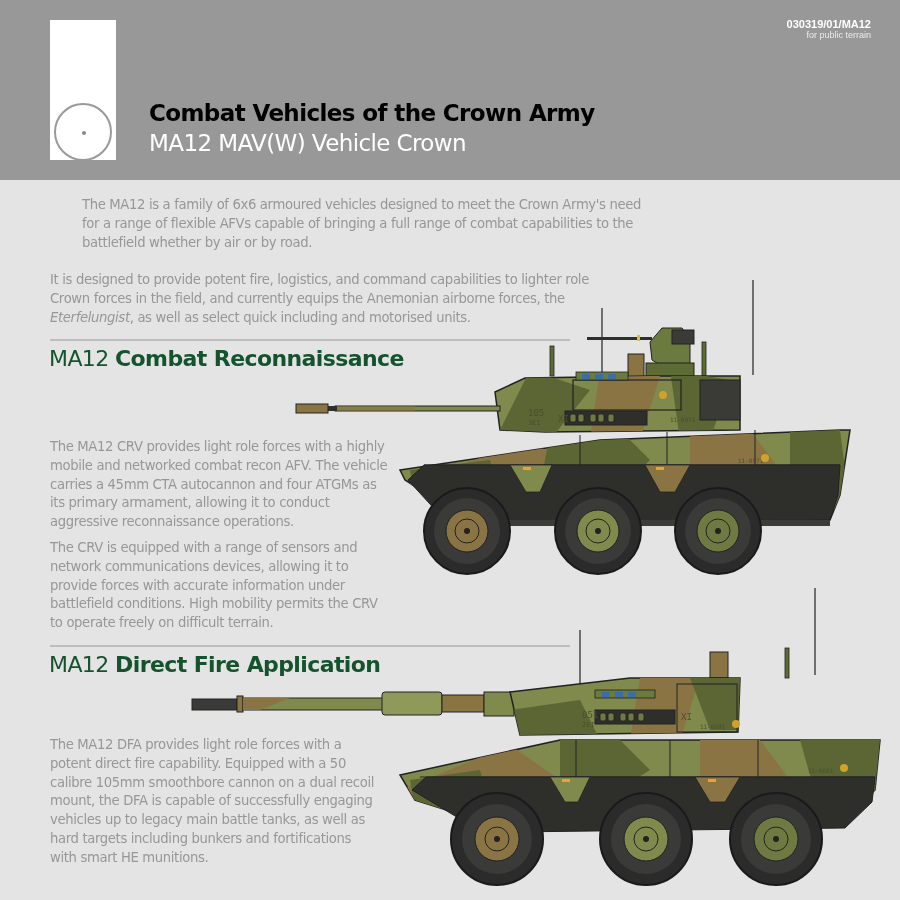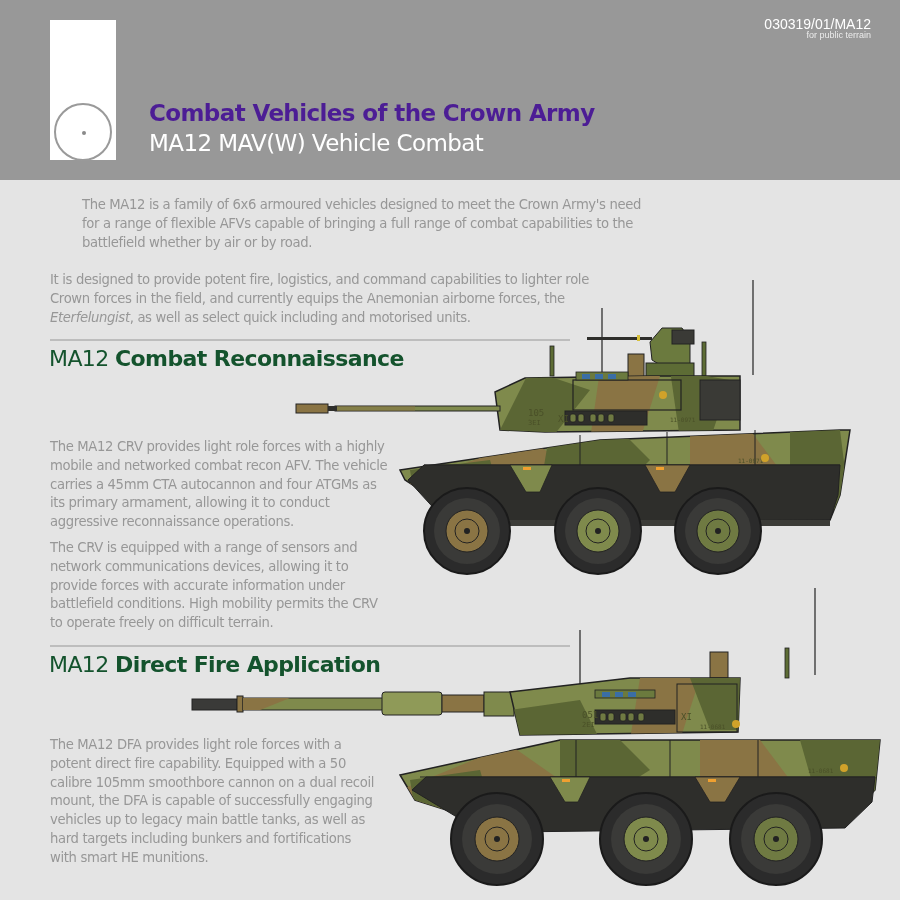--- a/index.html
+++ b/index.html
@@ -21,32 +21,32 @@
   .logo-circle {
     position: absolute; left: 4px; top: 83px; width: 58px; height: 58px;
     border: 2px solid #9a9a9a; border-radius: 50%;
   }
   .logo-dot {
     position: absolute; left: 26px; top: 26px; width: 4px; height: 4px;
     background: #8a8a8a; border-radius: 50%;
   }
   .title-main {
     position: absolute; left: 149px; top: 100px;
-    font-size: 23px; font-weight: bold; color: #4c1d95; letter-spacing: -0.6px;
+    font-size: 23px; font-weight: bold; color: #000000; letter-spacing: -0.6px;
     white-space: nowrap;
   }
   .title-sub {
     position: absolute; left: 149px; top: 130px;
     font-size: 23px; color: #ffffff; letter-spacing: -0.6px; white-space: nowrap;
   }
   .doc-ref {
     position: absolute; right: 29px; top: 17px; text-align: right;
     color: #ffffff; font-family: "Liberation Sans", sans-serif;
   }
-  .doc-ref .code { font-size: 14px; line-height: 14px; }
+  .doc-ref .code { font-size: 11px; line-height: 14px; font-weight: bold; }
   .doc-ref .rel { font-size: 9px; line-height: 9px; color: #ececec; }
 
   .para {
     position: absolute; left: 50px; font-size: 13.2px; line-height: 18.8px;
     color: #979797; letter-spacing: -0.35px;
   }
   .intro1 { top: 196px; width: 570px; margin-left: 32px; }
   .intro2 { top: 271px; width: 570px; }
   .divider { position: absolute; left: 50px; width: 520px; height: 2px; background: #bdbdbd; }
   .section-title {
@@ -66,21 +66,21 @@
 </head>
 <body>
 
 <div class="header">
   <div class="logo-block">
     <div class="logo-circle">
       <div class="logo-dot"></div>
     </div>
   </div>
   <div class="title-main">Combat Vehicles of the Crown Army</div>
-  <div class="title-sub">MA12 MAV(W) Vehicle Combat</div>
+  <div class="title-sub">MA12 MAV(W) Vehicle Crown</div>
   <div class="doc-ref">
     <div class="code">030319/01/MA12</div>
     <div class="rel">for public terrain</div>
   </div>
 </div>
 
 <p class="para intro1">The MA12 is a family of 6x6 armoured vehicles designed to meet the Crown Army's need for a range of flexible AFVs capable of bringing a full range of combat capabilities to the battlefield whether by air or by road.</p>
 <p class="para intro2"><span>It is designed to provide potent fire, logistics, and command capabilities to lighter role Crown forces in the field, and currently equips the Anemonian airborne forces, the </span><em>Eterfelungist</em><span>, as well as select quick including and motorised units.</span></p>
 
 <div class="divider" style="top:339px"></div>

